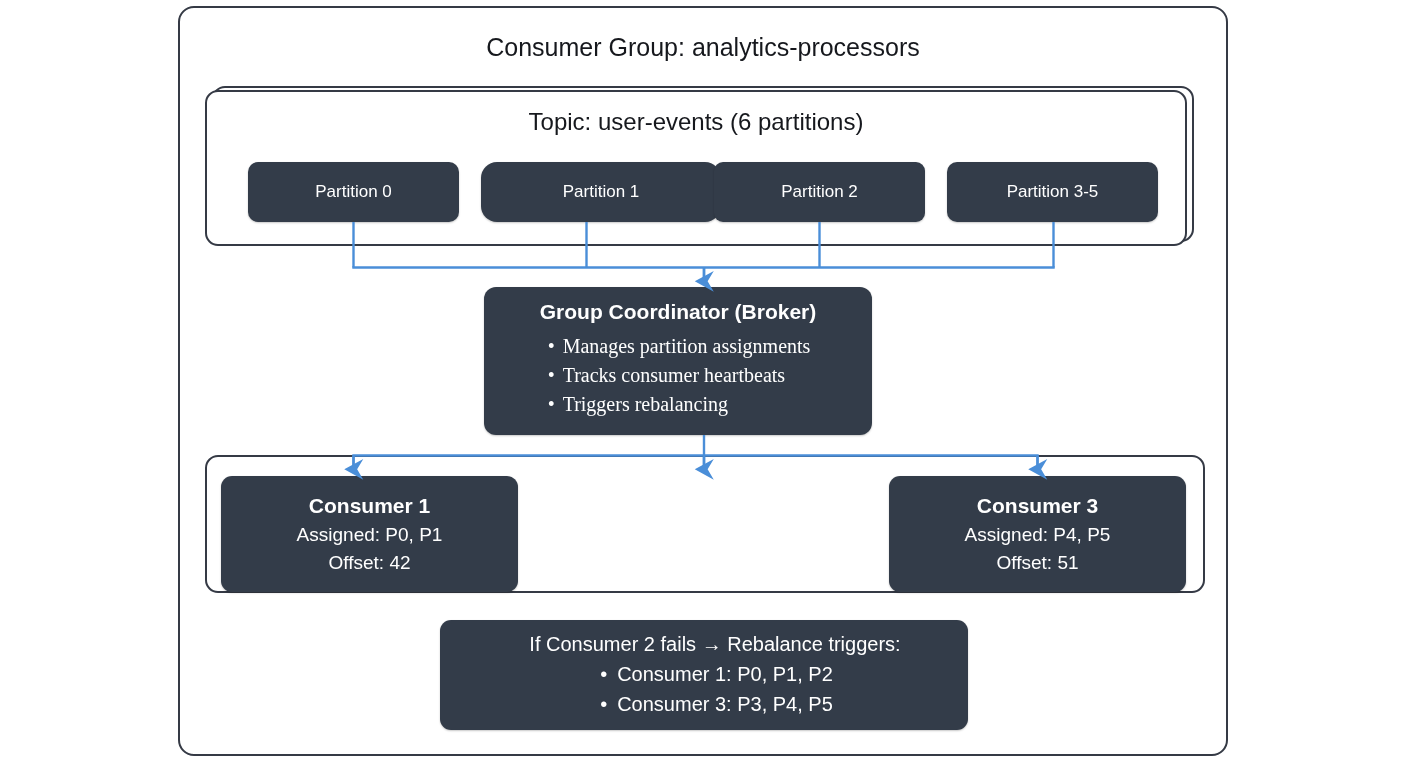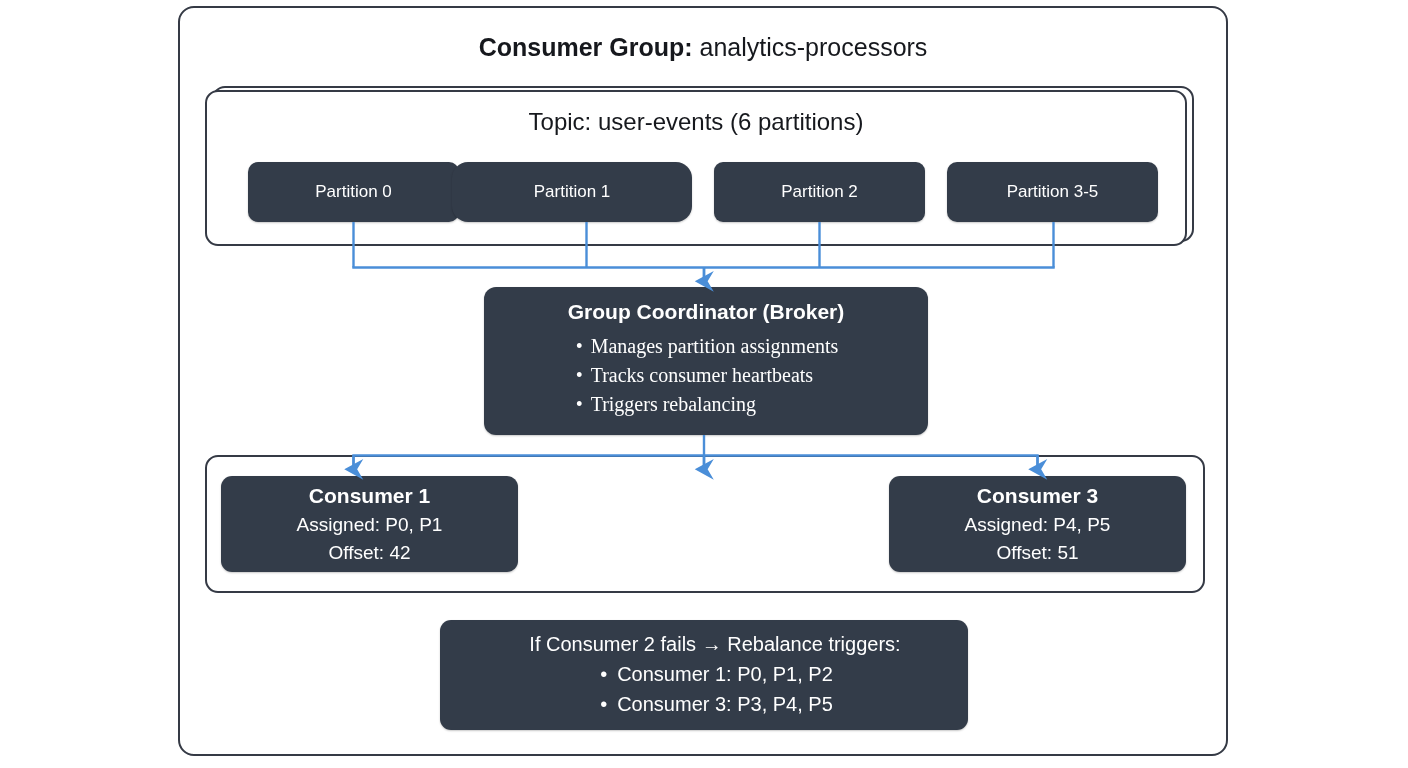--- a/index.html
+++ b/index.html
@@ -38,21 +38,21 @@
     position: absolute;
     left: 178px;
     top: 28px;
     width: 1050px;
     text-align: center;
     font-size: 25px;
     line-height: 38px;
     color: #16181d;
     white-space: nowrap;
   }
-  .group-title .k { font-weight: bold; margin-top: 26px; }
+  .group-title .k { font-weight: normal; margin-top: 26px; }
   .group-title .v { font-weight: normal; }
 
   
   .topic-shadow {
     position: absolute;
     left: 212px;
     top: 86px;
     width: 982px;
     height: 156px;
     box-sizing: border-box;
@@ -103,21 +103,21 @@
     height: 60px;
     font-size: 17px;
     border-radius: 10px;
   }
   .partition .lbl { line-height: 26px; }
 
   
   .coordinator {
     left: 484px;
     top: 287px;
-    width: 444px;
+    width: 388px;
     height: 148px;
     border-radius: 12px;
     align-items: center;
     justify-content: center;
     padding: 6px 0 8px 0;
   }
   .coordinator .co-title {
     font-size: 21px;
     font-weight: bold;
     line-height: 30px;
@@ -151,21 +151,21 @@
     width: 1000px;
     height: 138px;
     box-sizing: border-box;
     border: 2.5px solid #353a45;
     border-radius: 13px;
     background: #ffffff;
   }
 
   .consumer {
     top: 476px;
-    height: 96px;
+    height: 116px;
     border-radius: 11px;
     padding: 2px 0;
   }
   .consumer .c-title {
     font-size: 21px;
     font-weight: bold;
     line-height: 30px;
   }
   .consumer .c-line {
     font-size: 19px;
@@ -229,21 +229,21 @@
     <span class="k">Consumer Group:</span><span>&nbsp;</span><span class="v">analytics-processors</span>
   </div>
 
   <div class="topic-shadow"></div>
   <div class="topic-box"></div>
   <div class="topic-title">Topic: user-events (6 partitions)</div>
 
   <div class="card partition" style="left:248px; width:211px;">
     <span class="lbl">Partition 0</span>
   </div>
-  <div class="card partition" style="left:452px; width:240px;border-radius:16px;">
+  <div class="card partition" style="left:481px; width:240px;border-radius:16px;">
     <span class="lbl">Partition 1</span>
   </div>
   <div class="card partition" style="left:714px; width:211px;border-radius:9px;">
     <span class="lbl">Partition 2</span>
   </div>
   <div class="card partition" style="left:947px; width:211px;">
     <span class="lbl">Partition 3-5</span>
   </div>
 
   <div class="card coordinator">

